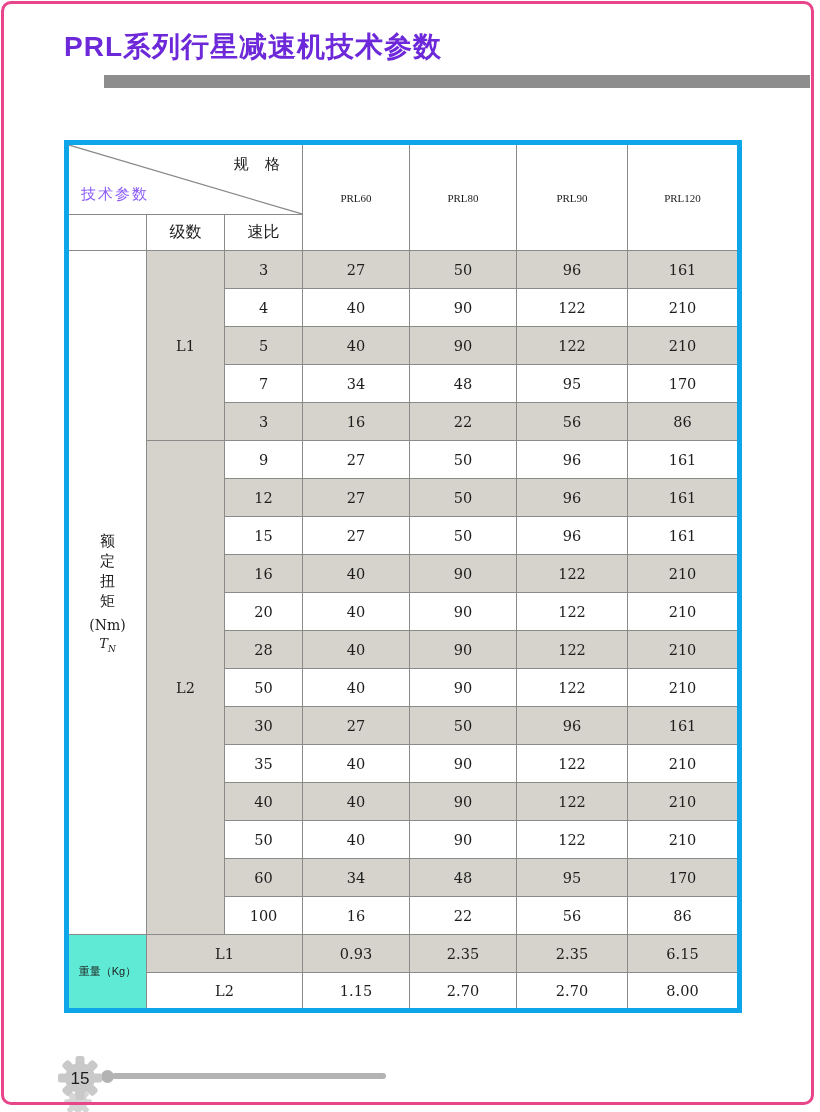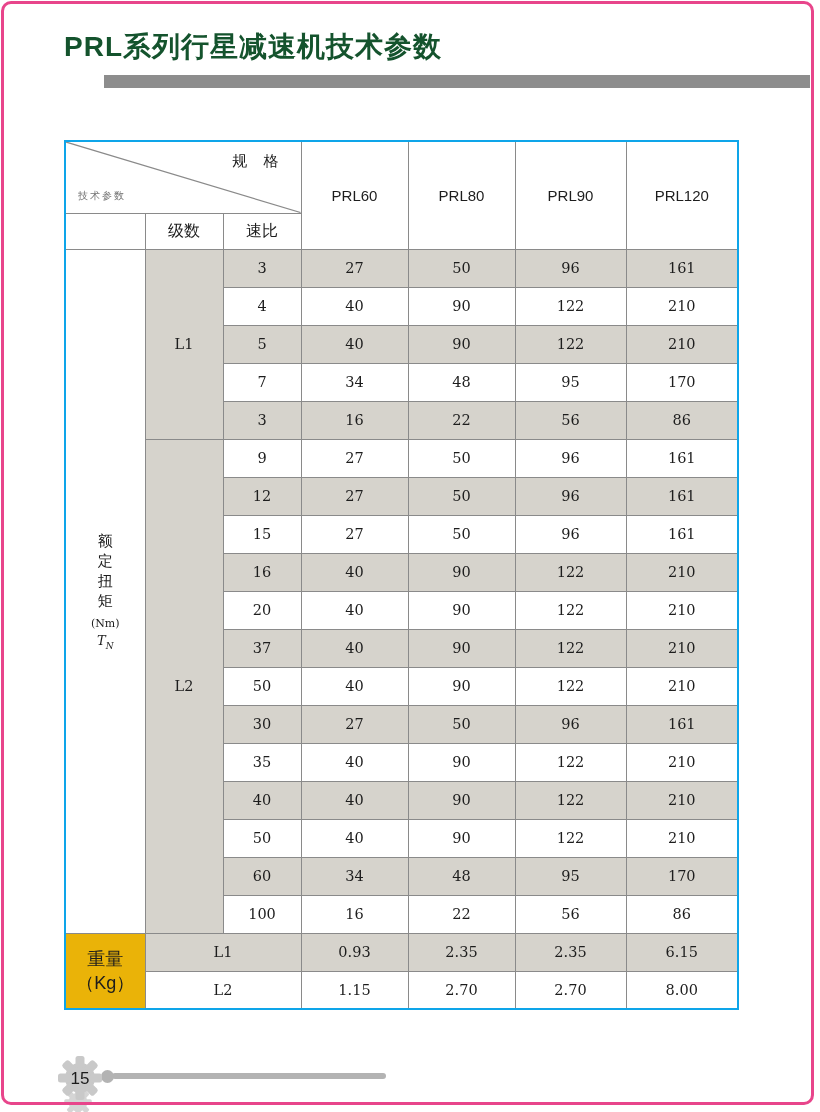--- a/index.html
+++ b/index.html
@@ -8,67 +8,67 @@
     background:#ffffff; overflow:hidden;
     font-family:"Liberation Sans", sans-serif;
   }
   .frame {
     position:absolute; left:1px; top:1px; right:6px; bottom:7px;
     border:3px solid #e8458b; border-radius:10px;
     pointer-events:none; z-index:6; background:transparent;
   }
   .page-title {
     position:absolute; left:64px; top:28px;
-    font-size:28px; font-weight:bold; color:#14532d; letter-spacing:1px;
+    font-size:28px; font-weight:bold; color:#6d28d9; letter-spacing:1px;
     z-index:2;
   }
   .title-bar {
     position:absolute; left:104px; top:75px; width:706px; height:13px;
     background:#8d8d8d; z-index:1;
   }
 
   
   table.spec {
     position:absolute; left:64px; top:140px; width:673px;
     border-collapse:collapse; table-layout:fixed;
     background:#ffffff; z-index:2;
   }
-  table.spec { border:2px solid #0ea5e9; }
+  table.spec { border:5px solid #0ea5e9; }
   .spec th, .spec td {
     border:1px solid #8a8a8a; text-align:center; vertical-align:middle;
     padding:0; color:#1d1d1d; overflow:hidden;
   }
   .spec thead tr.h1 { height:72px; }
   .spec thead tr.h2 { height:36px; }
   .spec tbody tr { height:38px; }
   .cjk { font-family:"Liberation Sans", sans-serif; font-size:16px; font-weight:normal; }
   .num { font-family:"DejaVu Serif", serif; font-size:14.5px; }
-  .prl-header { font-family:Liberation Sans, sans-serif; font-size:15px; font-weight:normal; }
+  .prl-header { font-family:Liberation Serif, serif; font-size:11px; font-weight:normal; }
   .shaded { background:#d6d3cc; }
   .stage-cell { background:#d6d3cc; font-family:"DejaVu Serif", serif; font-size:14.5px; }
 
   .diag-cell { position:relative; }
   .diag-cell svg { position:absolute; left:0; top:0; width:100%; height:100%; }
   .diag-top {
     position:absolute; top:10px; right:16px;
     font-size:15px; letter-spacing:6px; color:#1d1d1d;
   }
   .diag-bottom {
     position:absolute; bottom:10px; left:12px;
-    font-size:10px; letter-spacing:2px; color:#737373;
+    font-size:15px; letter-spacing:2px; color:#8b5cf6;
   }
 
   .torque-cell { background:#ffffff; }
   .torque-inner { display:flex; flex-direction:column; align-items:center; gap:1px; }
   .torque-inner .vchar { font-size:15px; line-height:19px; }
-  .torque-inner .unit { font-family:"DejaVu Serif", serif; font-size:11px; margin-top:6px; }
+  .torque-inner .unit { font-family:"DejaVu Serif", serif; font-size:14px; margin-top:6px; }
   .torque-inner .sym { font-family:"DejaVu Serif", serif; font-style:italic; font-size:13px; margin-top:2px; }
   .torque-inner .sym sub { font-size:9px; }
 
-  .weight-label { font-size:18px; background:#eab308; }
+  .weight-label { font-size:11px; background:#5eead4; }
 
   
   .footer-line {
     position:absolute; left:112px; top:1073px; width:274px; height:6px;
     background:#b3b3b3; border-radius:3px; z-index:2;
   }
   .footer-dot {
     position:absolute; left:101px; top:1070px; width:13px; height:13px;
     border-radius:50%; background:#b3b3b3; z-index:2;
   }
@@ -190,21 +190,21 @@
         <td class="num shaded">210</td>
       </tr>
       <tr>
         <td class="num">20</td>
         <td class="num">40</td>
         <td class="num">90</td>
         <td class="num">122</td>
         <td class="num">210</td>
       </tr>
       <tr>
-        <td class="num shaded">37</td>
+        <td class="num shaded">28</td>
         <td class="num shaded">40</td>
         <td class="num shaded">90</td>
         <td class="num shaded">122</td>
         <td class="num shaded">210</td>
       </tr>
       <tr>
         <td class="num">50</td>
         <td class="num">40</td>
         <td class="num">90</td>
         <td class="num">122</td>

